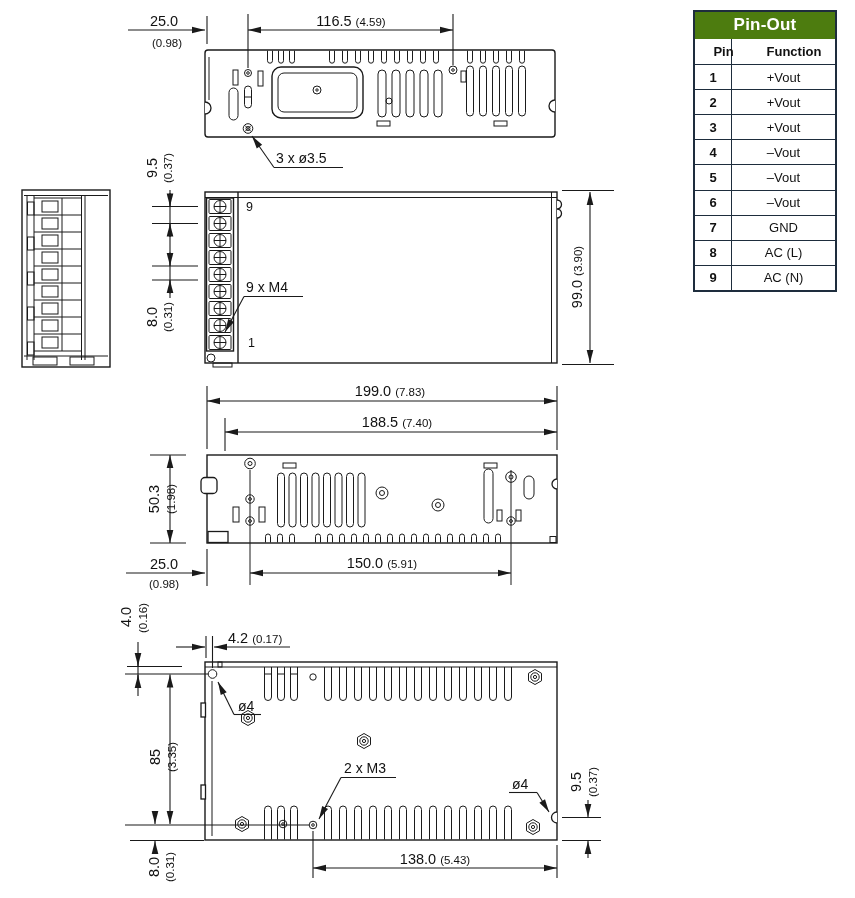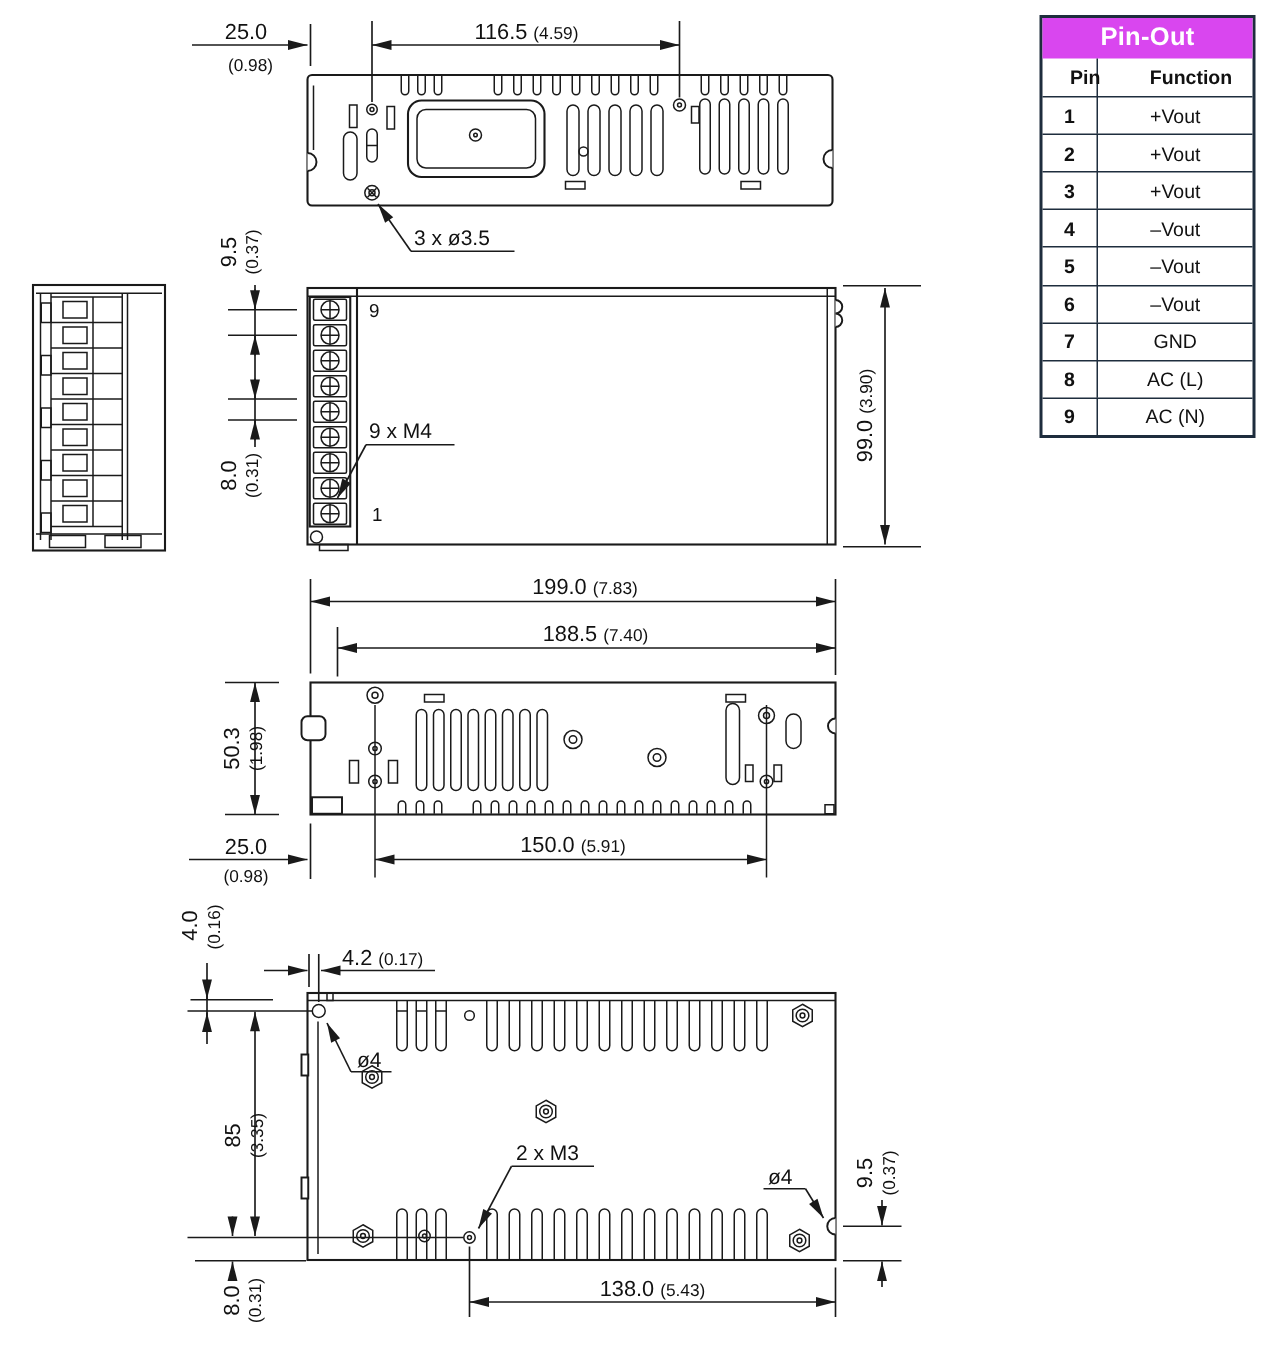--- a/index.html
+++ b/index.html
@@ -8,21 +8,21 @@
   .ln{stroke:#1a1a1a;stroke-width:1.4;fill:none;}
   .thin{stroke:#1a1a1a;stroke-width:1;fill:none;}
   .dim{stroke:#1a1a1a;stroke-width:1.1;fill:none;}
   .wf{fill:#ffffff;stroke:#1a1a1a;stroke-width:1.3;}
   .mm{font-size:14.5px;}
   .inch{font-size:11.5px;}
   .callout{font-size:14px;}
   .pinnum{font-size:12.5px;}
   
   .pinout{position:absolute;left:693px;top:10px;width:140px;border:2px solid #1e2d3d;background:#fff;}
-  .pinout-title{background:#d946ef;color:#fff;font-weight:bold;font-size:17px;text-align:center;padding:3px 0 4px 0;letter-spacing:.2px;}
+  .pinout-title{background:#4d7c0f;color:#fff;font-weight:bold;font-size:17px;text-align:center;padding:3px 0 4px 0;letter-spacing:.2px;}
   .pinout-grid{display:grid;grid-template-columns:37px 1fr;grid-auto-rows:25.1px;}
   .pc{display:flex;align-items:center;justify-content:center;font-size:13px;border-top:1.5px solid #1e2d3d;}
   .pc.first{border-top:none;padding-left:21px;}
   .pc.pin{border-right:1.5px solid #1e2d3d;font-weight:bold;}
   .pc.hdr{font-weight:bold;}
 </style>
 </head>
 <body>
 
 

